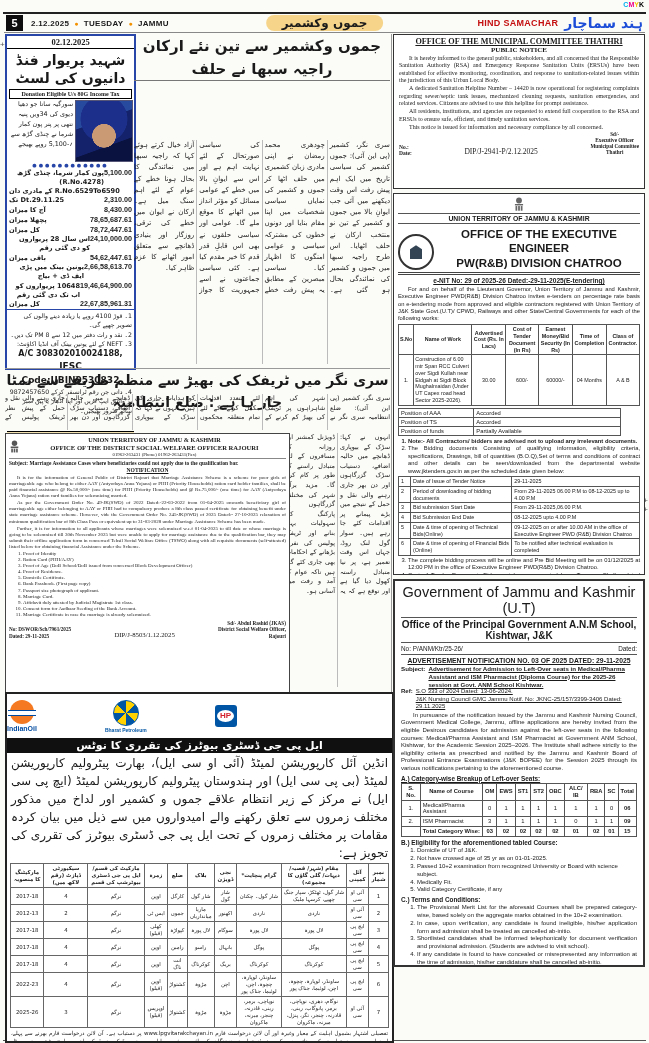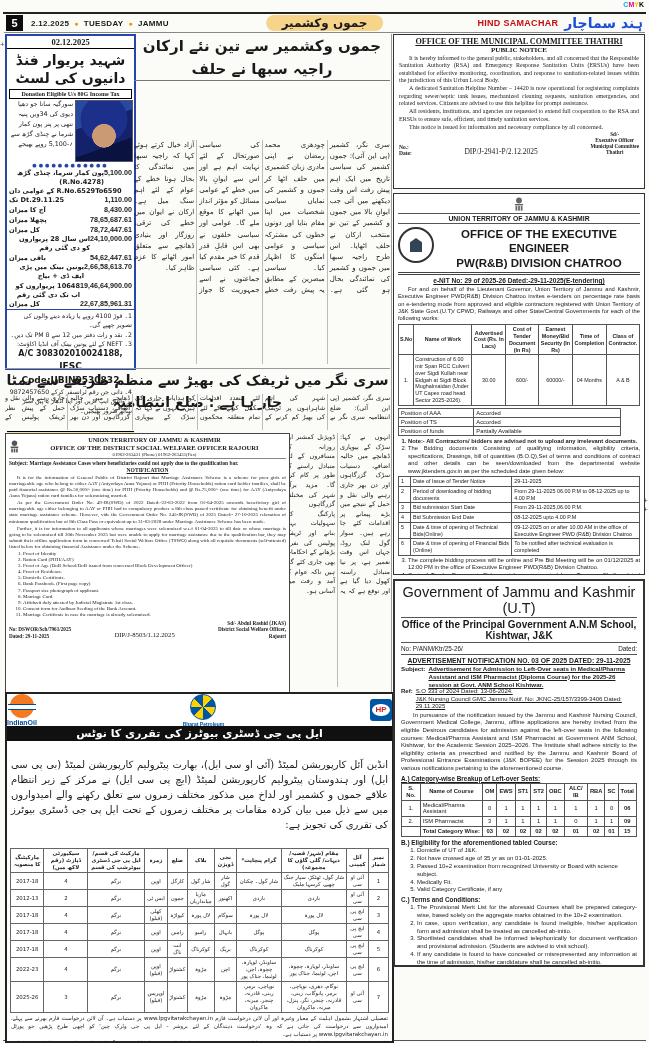--- a/index.html
+++ b/index.html
@@ -64,52 +64,52 @@
   .raj .sub{font-weight:bold;font-size:5.4px;margin-top:1px;}
   .raj .nt{text-align:center;font-weight:bold;text-decoration:underline;font-size:5.6px;}
   .raj p{margin:1px 0;text-indent:8px;}
   .raj ol{margin:1px 0 1px 14px;padding:0;}
   .rajfoot{display:flex;justify-content:space-between;align-items:flex-end;margin-top:2px;}
   .rajfoot .no{font-weight:bold;font-size:5.2px;}
   .rajfoot .dip{font-size:6.8px;}
   .rajfoot .sig{font-weight:bold;font-size:5.2px;text-align:right;}
   
   .lpg{position:absolute;left:5px;top:692px;width:385px;height:347px;border:2px solid #222;background:#fff;overflow:hidden;}
-  .lpglogos{height:32px;display:flex;align-items:center;justify-content:space-between;gap:68px;}
+  .lpglogos{height:44px;display:flex;align-items:center;justify-content:flex-start;gap:68px;}
   .lgo{display:flex;flex-direction:column;align-items:center;gap:1px;}
   .io-c{width:24px;height:24px;border-radius:50%;background:#f47920;position:relative;}
   .io-c::after{content:"";position:absolute;left:-2px;right:-2px;top:10px;height:4px;background:#fff;border-top:1px solid #004a9f;border-bottom:1px solid #004a9f;}
   .io-t{color:#004a9f;font-size:7px;font-weight:bold;}
   .bp-c{width:24px;height:24px;border-radius:50%;background:conic-gradient(#ffd100 0 12.5%,#0055a4 0 25%,#ffd100 0 37.5%,#0055a4 0 50%,#ffd100 0 62.5%,#0055a4 0 75%,#ffd100 0 87.5%,#0055a4 0);border:1px solid #0055a4;}
   .bp-t{color:#0055a4;font-size:5px;font-weight:bold;}
   .hp-c{width:22px;height:22px;background:#0055a4;border-radius:3px;display:flex;align-items:center;justify-content:center;}
   .hp-c span{background:#fff;border-radius:50%;color:#d31f2b;font-weight:bold;font-size:8px;padding:2px 3px;line-height:1;}
   .lpgtitle{background:#101010;color:#fff;text-align:center;font-weight:bold;font-size:11px;padding:1px 0;}
-  .lpgintro{font-size:10px;line-height:1.5;padding:16px 4px;}
+  .lpgintro{font-size:12px;line-height:1.5;padding:1px 4px;}
   .lpgtbl{border-collapse:collapse;direction:rtl;margin:0 3px;width:379px;font-size:5.4px;}
   .lpgtbl th,.lpgtbl td{border:1px solid #666;padding:1px;text-align:center;vertical-align:middle;line-height:1.3;font-weight:normal;}
   .lpgtbl th{font-weight:bold;}
   .lpgnotes{font-size:5.5px;line-height:1.45;padding:2px 4px;text-align:justify;}
   .lpgnotes div{margin-bottom:1px;}
   
   .rbox{position:absolute;left:393px;width:252px;background:#fff;border:1px solid #333;box-sizing:border-box;overflow:hidden;}
   
   .tha{top:34px;height:155px;font-family:"Liberation Serif",serif;padding:2px 5px;}
   .tha .t1{text-align:center;font-weight:bold;font-size:8.2px;text-decoration:underline;}
   .tha .t2{text-align:center;font-weight:bold;font-size:7px;}
   .tha p{font-size:6px;line-height:1.22;margin:1px 0;text-indent:10px;}
   .thafoot{display:flex;justify-content:space-between;align-items:flex-end;}
   .thafoot .no{font-size:5.5px;font-weight:bold;}
   .thafoot .dip{font-size:7.5px;}
   .thafoot .sig{font-size:5.2px;font-weight:bold;text-align:center;line-height:1.15;}
   
   .cha{top:193px;height:382px;padding:2px 4px;font-size:6px;}
   .embl{display:flex;justify-content:center;padding:1px 0;}
   .cha .ut{text-align:center;font-weight:bold;font-size:6.8px;border-top:1px solid #555;border-bottom:1px solid #555;padding:1px 0;margin:1px 0;}
-  .chahead{display:flex;align-items:flex-start;gap:4px;border-bottom:3px double #444;padding:2px 0;}
+  .chahead{display:flex;align-items:flex-end;gap:4px;border-bottom:3px double #444;padding:2px 0;}
   .pwdlogo{width:32px;height:32px;border-radius:50%;border:2px solid #333;flex:0 0 32px;display:flex;align-items:center;justify-content:center;background:#fff;}
   .pwdlogo i{display:block;width:12px;height:14px;background:linear-gradient(#345 0 100%);clip-path:polygon(0 30%,50% 0,100% 30%,100% 100%,0 100%);}
   .chatit{flex:1;text-align:center;font-weight:bold;font-size:11.5px;line-height:1.25;}
   .cha .enit{text-align:center;font-weight:bold;font-size:6.6px;text-decoration:underline;margin:2px 0;}
   .cha .intro{font-size:5.8px;line-height:1.25;text-indent:10px;}
   .wt{border-collapse:collapse;width:100%;font-size:5.4px;margin:2px 0;}
   .wt th,.wt td{border:1px solid #555;padding:1px;text-align:center;vertical-align:middle;line-height:1.25;}
   .pt{border-collapse:collapse;width:92%;font-size:5.8px;margin:1px 0 2px;}
   .pt td{border:1px solid #555;padding:1px 2px;text-align:left;}
   .cha ol.nts{margin:1px 0 1px 10px;padding:0;font-size:5.8px;line-height:1.3;}
@@ -169,24 +169,24 @@
       <div class="sintro">سورگیہ ساتا جو دھیا دیوی کی 34ویں پنیہ تتھی پر پتر پون کمار شرما نے چنڈی گڑھ سے ؍-5,100 روپے بھیجے</div>
     </div>
     <div class="sdots">●●●●●●●●●●●●</div>
     <div>
         <div class="srow">
         <span class="amt">5,100.00</span>
         <span class="lbl">پون کمار شرما، چنڈی گڑھ (R.No.4278)</span>
       </div>
         <div class="srow">
         <span class="amt"></span>
-        <span class="lbl">R.No.6529To6590 کے عوامی دان</span>
-      </div>
-        <div class="srow">
-        <span class="amt">1,110.00</span>
+        <span class="lbl">R.No.6529To6590 کے مادری دان</span>
+      </div>
+        <div class="srow">
+        <span class="amt">2,310.00</span>
         <span class="lbl">Dt.29.11.25 تک</span>
       </div>
         <div class="srow">
         <span class="amt">8,430.00</span>
         <span class="lbl">آج کا میزان</span>
       </div>
         <div class="srow">
         <span class="amt">78,65,687.61</span>
         <span class="lbl">پچھلا میزان</span>
       </div>

